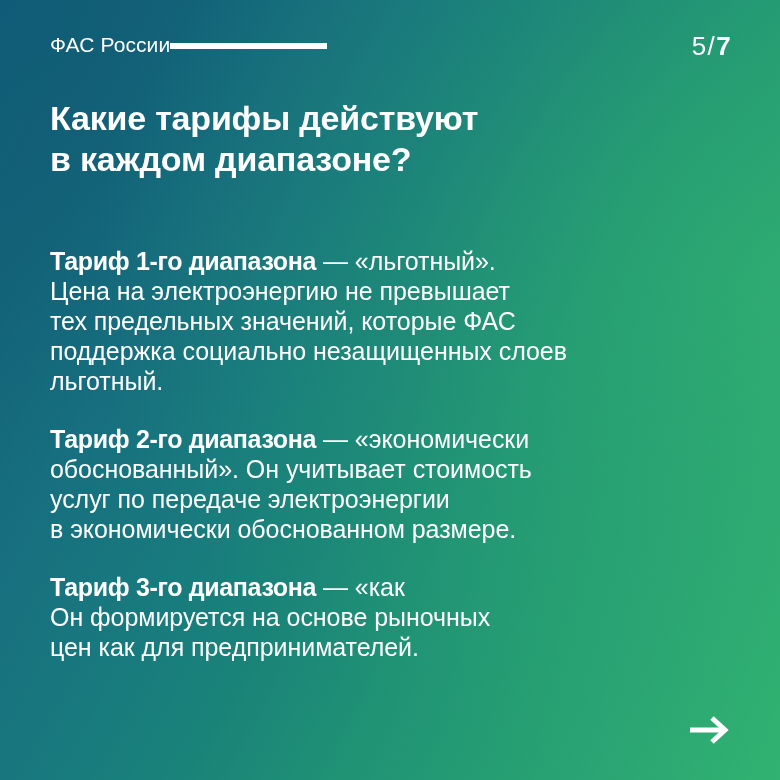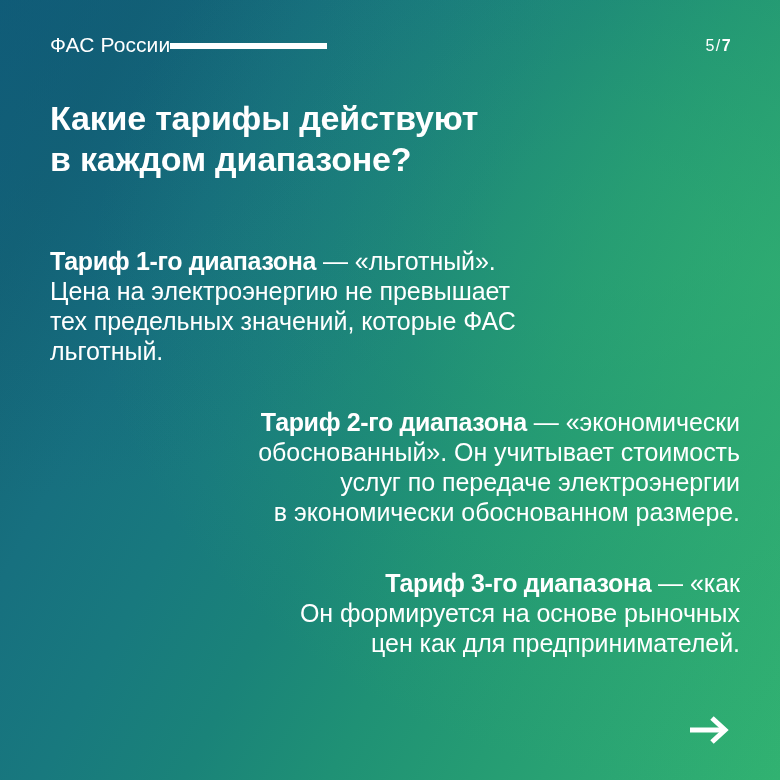--- a/index.html
+++ b/index.html
@@ -78,21 +78,21 @@
 
   .brand-rule {
     margin-top: 10px;
     width: 157px;
     height: 6px;
     background: #FFFFFF;
   }
 
   .pager {
     color: #FFFFFF;
-    font-size: 16px;
+    font-size: 26px;
     line-height: 26px;
     white-space: nowrap;
     letter-spacing: 0.4px;
   }
   .pager .cur { font-weight: 400; }
   .pager .sep { font-weight: 400; padding: 0 1px; }
   .pager .tot { font-weight: 700; }
 
   
   .title {
@@ -116,21 +116,21 @@
     width: 690px;
   }
 
   .para {
     color: #FFFFFF;
     font-size: 25px;
     line-height: 30px;
     letter-spacing: -0.05px;
   }
 
-  .para + .para { margin-top: 41px; text-align: right; }
+  .para + .para { margin-top: 28px; }
 
   .para .lead {
     font-weight: 700;
     letter-spacing: -0.35px;
   }
 
   .para .line { display: block; white-space: nowrap; }
 
   
   .next-arrow {
@@ -168,20 +168,21 @@
     <span class="tline">Какие тарифы действуют</span>
     <span class="tline">в каждом диапазоне?</span>
   </h1>
 
   <div class="content">
 
     <p class="para">
       <span class="lead">Тариф 1-го диапазона</span><span> — «льготный».</span>
       <span class="line">Цена на электроэнергию не превышает</span>
       <span class="line">тех предельных значений, которые ФАС</span>
+      <span class="line">поддержка социально незащищенных слоев</span>
       <span class="line">льготный.</span>
     </p>
 
     <p class="para">
       <span class="lead">Тариф 2-го диапазона</span><span> — «экономически</span>
       <span class="line">обоснованный». Он учитывает стоимость</span>
       <span class="line">услуг по передаче электроэнергии</span>
       <span class="line">в экономически обоснованном размере.</span>
     </p>
 

